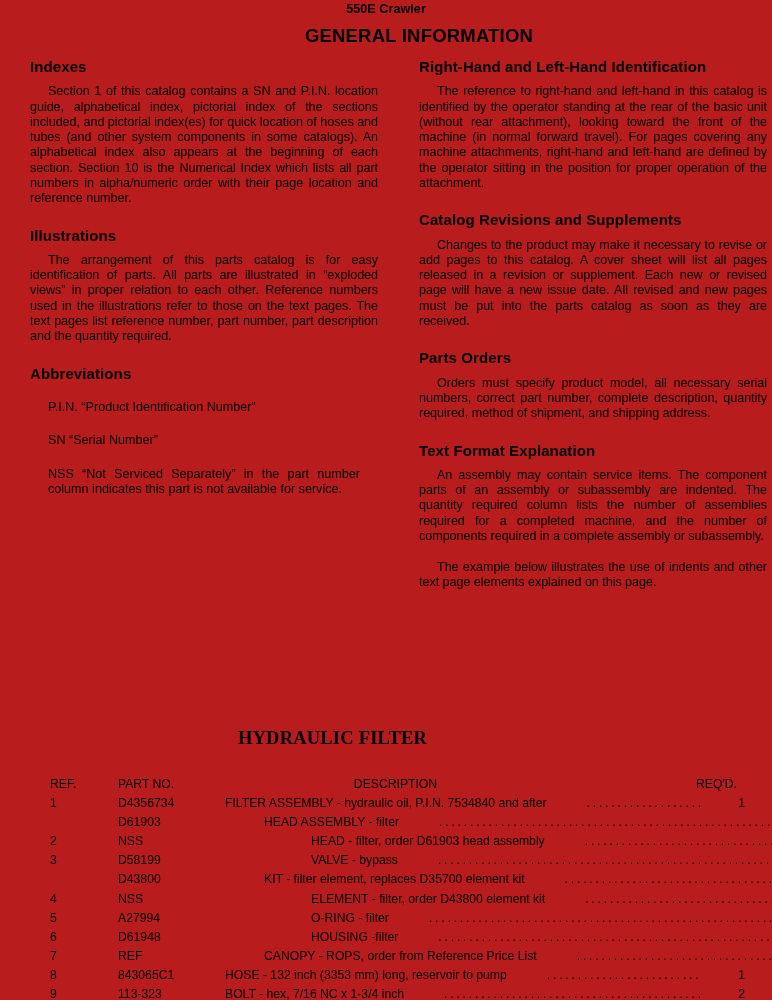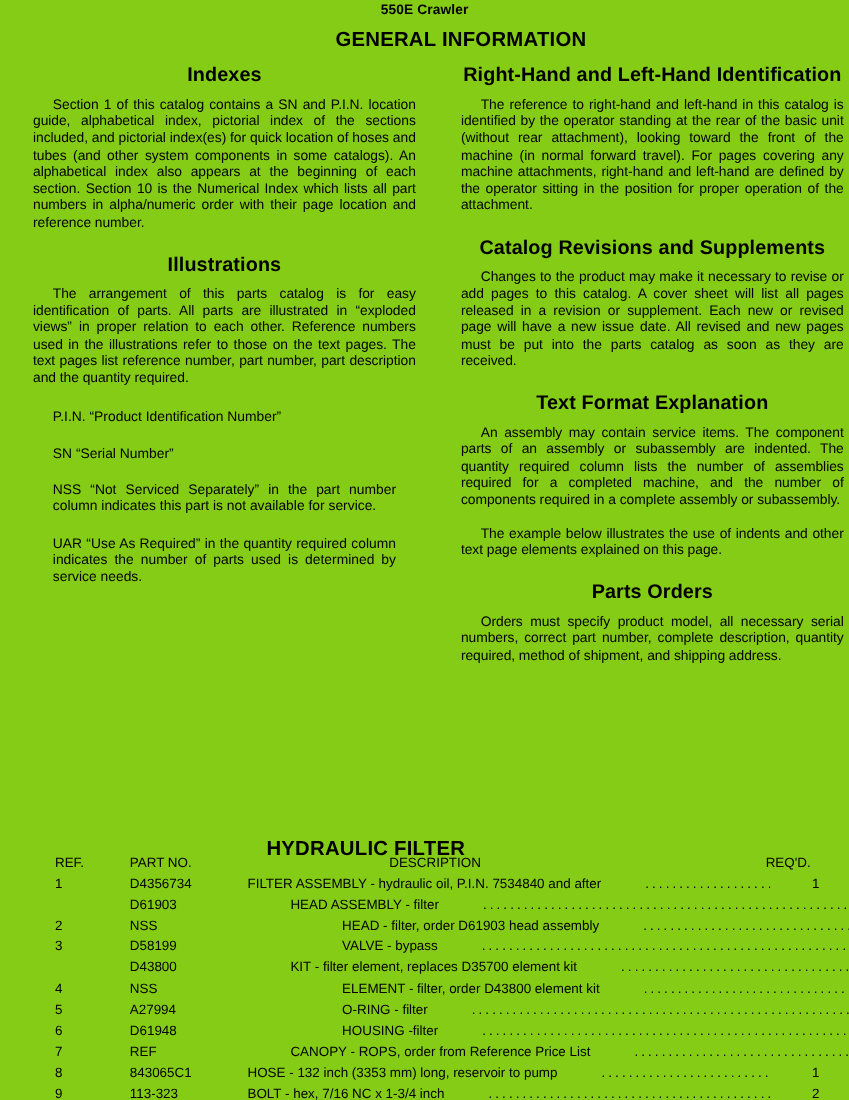--- a/index.html
+++ b/index.html
@@ -9,21 +9,21 @@
     background: #ffffff;
   }
   body {
     font-family: "Liberation Sans", sans-serif;
     color: #000000;
   }
   .page {
     position: relative;
     width: 772px;
     height: 1000px;
-    background: #84cc16;
+    background: #b91c1c;
     overflow: hidden;
   }
 
   
   .running-head {
     position: absolute;
     top: 2px;
     left: 0;
     width: 772px;
     text-align: center;
@@ -54,25 +54,24 @@
   .col {
     position: absolute;
     top: 0;
     width: 348px;
   }
   .col-left  { left: 30px; }
   .col-right { left: 398px; width: 348px; margin-left: 21px; }
 
   h2.sec-head {
     margin: 0 0 9px 0;
-    font-size: 18px;
+    font-size: 15px;
     font-weight: bold;
     letter-spacing: 0.1px;
     line-height: 1.15;
-    text-align: center;
   }
   .sec + .sec { margin-top: 20px; }
 
   p.body-text {
     margin: 0 0 0 0;
     font-size: 12.6px;
     line-height: 15.3px;
     text-align: justify;
     text-justify: inter-word;
     letter-spacing: -0.05px;
@@ -85,27 +84,28 @@
     margin: 18px;
     font-size: 12.6px;
     line-height: 15.3px;
     text-align: justify;
     text-indent: 0;
   }
 
   
   .table-title {
     position: absolute;
-    top: 760px;
+    top: 728px;
     left: 0;
     width: 665px;
     text-align: center;
     font-size: 18.5px;
     font-weight: bold;
     letter-spacing: 0.2px;
+    font-family: Liberation Serif, serif;
   }
   .parts {
     position: absolute;
     top: 775px;
     left: 30px;
     width: 715px;
     font-size: 12.2px;
     line-height: 19.1px;
   }
   .prow {
@@ -158,45 +158,45 @@
     <div class="col col-left" id="left-col">
         <div class="sec">
           <h2 class="sec-head">Indexes</h2>
           <p class="body-text indented">Section 1 of this catalog contains a SN and P.I.N. location guide, alphabetical index, pictorial index of the sections included, and pictorial index(es) for quick location of hoses and tubes (and other system components in some catalogs). An alphabetical index also appears at the beginning of each section. Section 10 is the Numerical Index which lists all part numbers in alpha/numeric order with their page location and reference number.</p>
         </div>
         <div class="sec">
           <h2 class="sec-head">Illustrations</h2>
           <p class="body-text indented">The arrangement of this parts catalog is for easy identification of parts. All parts are illustrated in “exploded views” in proper relation to each other. Reference numbers used in the illustrations refer to those on the text pages. The text pages list reference number, part number, part description and the quantity required.</p>
         </div>
         <div class="sec">
+          <h2 class="sec-head">Abbreviations</h2>
           <div class="abbr-list">
             <p>P.I.N. “Product Identification Number”</p>
             <p>SN “Serial Number”</p>
             <p>NSS “Not Serviced Separately” in the part number column indicates this part is not available for service.</p>
-            <p>UAR “Use As Required” in the quantity required column indicates the number of parts used is determined by service needs.</p>
           </div>
         </div>
       </div>
     <div class="col col-right" id="right-col">
         <div class="sec">
           <h2 class="sec-head">Right-Hand and Left-Hand Identification</h2>
           <p class="body-text indented">The reference to right-hand and left-hand in this catalog is identified by the operator standing at the rear of the basic unit (without rear attachment), looking toward the front of the machine (in normal forward travel). For pages covering any machine attachments, right-hand and left-hand are defined by the operator sitting in the position for proper operation of the attachment.</p>
         </div>
         <div class="sec">
           <h2 class="sec-head">Catalog Revisions and Supplements</h2>
           <p class="body-text indented">Changes to the product may make it necessary to revise or add pages to this catalog. A cover sheet will list all pages released in a revision or supplement. Each new or revised page will have a new issue date. All revised and new pages must be put into the parts catalog as soon as they are received.</p>
+        </div>
+        <div class="sec">
+          <h2 class="sec-head">Parts Orders</h2>
+          <p class="body-text indented">Orders must specify product model, all necessary serial numbers, correct part number, complete description, quantity required, method of shipment, and shipping address.</p>
         </div>
         <div class="sec">
           <h2 class="sec-head">Text Format Explanation</h2>
           <p class="body-text indented">An assembly may contain service items. The component parts of an assembly or subassembly are indented. The quantity required column lists the number of assemblies required for a completed machine, and the number of components required in a complete assembly or subassembly.</p>
           <p class="body-text indented">The example below illustrates the use of indents and other text page elements explained on this page.</p>
-        </div>
-        <div class="sec">
-          <h2 class="sec-head">Parts Orders</h2>
-          <p class="body-text indented">Orders must specify product model, all necessary serial numbers, correct part number, complete description, quantity required, method of shipment, and shipping address.</p>
         </div>
       </div>
   </div>
 
   <div class="table-title">HYDRAULIC FILTER</div>
   <div class="parts" id="parts-table">
       <div class="prow hdr">
         <span class="c-ref">REF.</span>
         <span class="c-part">PART NO.</span>
         <span class="c-desc">DESCRIPTION</span>

